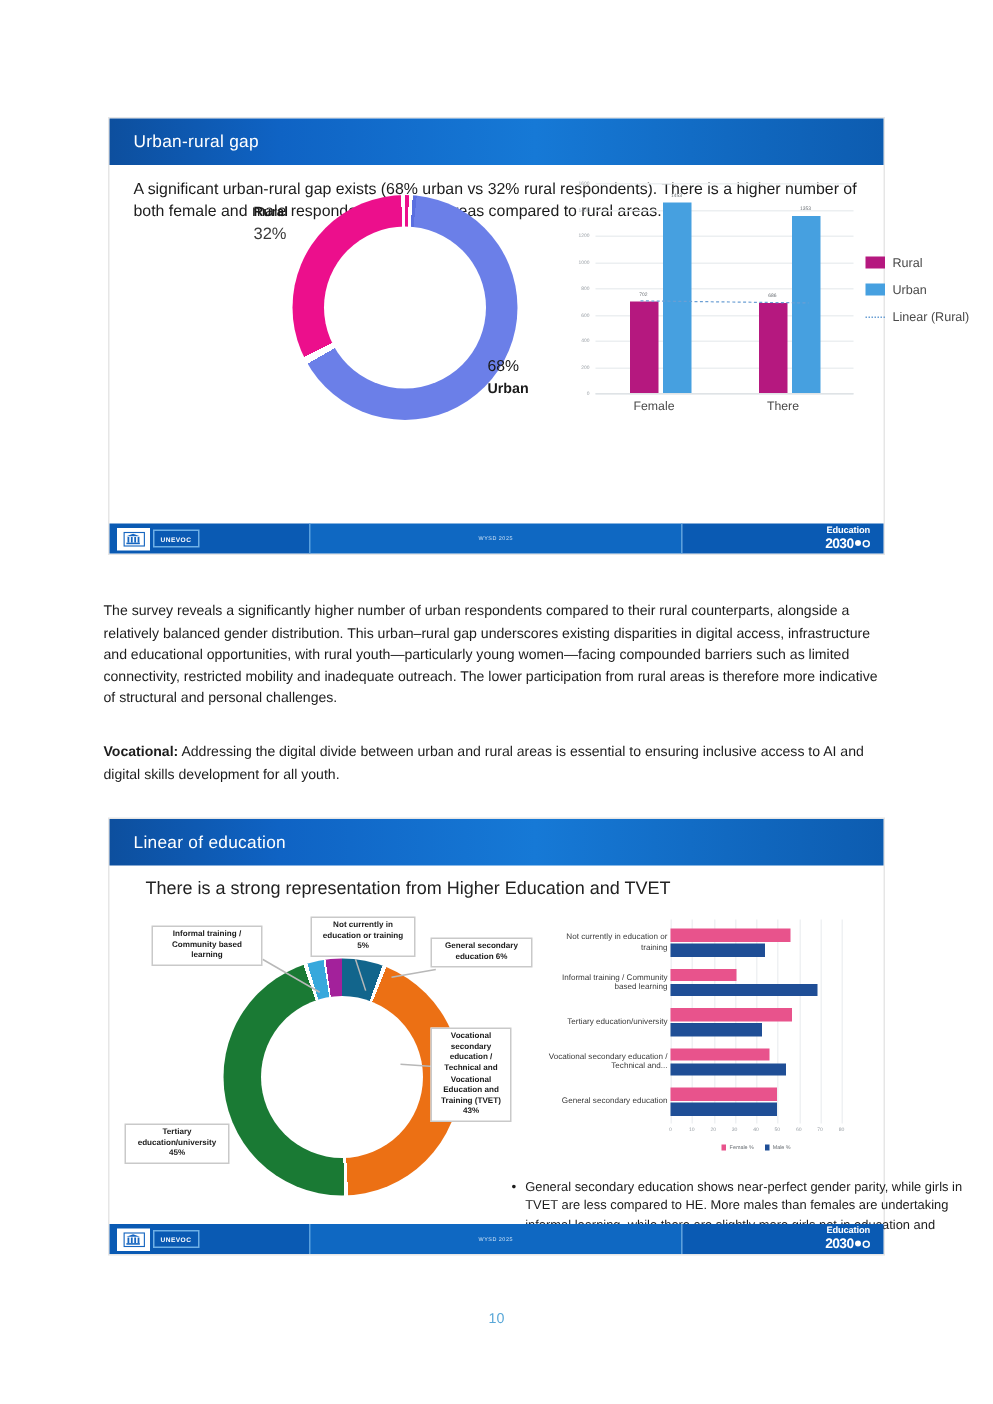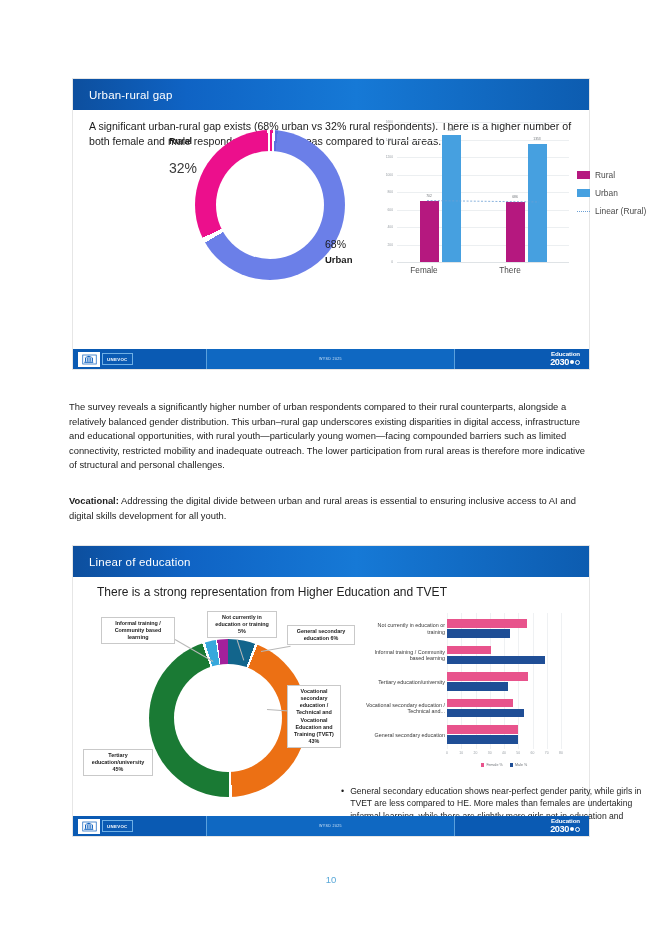--- a/index.html
+++ b/index.html
@@ -52,39 +52,39 @@
       #ffffff 2deg 4deg,
       #5b6fe0 4deg 6deg,
       #6b7fe8 6deg 240deg,
       #ffffff 240deg 244deg,
       #ec0f8c 244deg 358deg,
       #ffffff 358deg 360deg);
   }
   .donut1::after { content:""; position:absolute; left:21px; top:21px; width:108px; height:108px;
     background:#fff; border-radius:50%; }
   .d1-lbl-rural { position:absolute; left:0px; top:6px; font-size:9px; font-weight:bold; color:#1a1a1a; }
-  .d1-lbl-rural-pct { position:absolute; left:0px; top:20px; font-size:14px; color:#3a3a3a;margin-top:10px; }
+  .d1-lbl-rural-pct { position:absolute; left:0px; top:20px; font-size:11px; color:#3a3a3a; }
   .d1-lbl-urban-pct { position:absolute; left:156px; top:108px; font-size:10.5px; font-weight:normal; color:#1a1a1a; }
   .d1-lbl-urban { position:absolute; left:156px; top:124px; font-size:9.5px; font-weight:bold; color:#1a1a1a; }
 
   
   .vbar { position:absolute; left:300px; top:8px; width:288px; height:172px; }
   .vbar-plot { position:absolute; left:24px; top:4px; width:172px; height:140px; }
   .vbar-grid { position:absolute; inset:0; }
   .vbar-grid div { position:absolute; left:0; width:100%; height:1px; background:#eceff1; }
   .vbar-yticks { position:absolute; left:0; top:0; width:22px; height:144px; }
   .vbar-yticks span { position:absolute; right:2px; font-size:3.3px; color:#9aa0a6; transform:translateY(-50%); }
   .vbar-groups { position:absolute; left:24px; top:4px; width:172px; height:140px; display:flex; }
   .vbar-group { flex:1; position:relative; display:flex; align-items:flex-end; justify-content:center; gap:3px; }
   .bar { width:19px; position:relative; }
   .bar-rural { background:#b5187f; }
   .bar-urban { background:#46a0e0; }
   .bar-val { position:absolute; top:-7px; left:50%; transform:translateX(-50%);
              font-size:3.3px; color:#6b7075; white-space:nowrap; }
-  .vbar-xlabels { position:absolute; left:8px; top:148px; width:172px; display:flex; }
+  .vbar-xlabels { position:absolute; left:20px; top:148px; width:172px; display:flex; }
   .vbar-xlabels span { flex:1; text-align:center; font-size:8.2px; color:#4a4a4a; }
   .vbar-axis { position:absolute; left:24px; top:144px; width:172px; height:1px; background:#dfe3e6; }
   .trendline { position:absolute; left:0; top:0; width:172px; height:140px; }
   .vbar-legend { position:absolute; left:204px; top:52px; }
   .lg-row { display:flex; align-items:center; gap:5px; margin-bottom:8px; }
   .lg-swatch { width:13px; height:8px; }
   .lg-line { width:13px; height:0; border-top:1px dotted #6b9fd4; }
   .lg-text { font-size:8.4px; color:#4a4a4a; }
 
   

